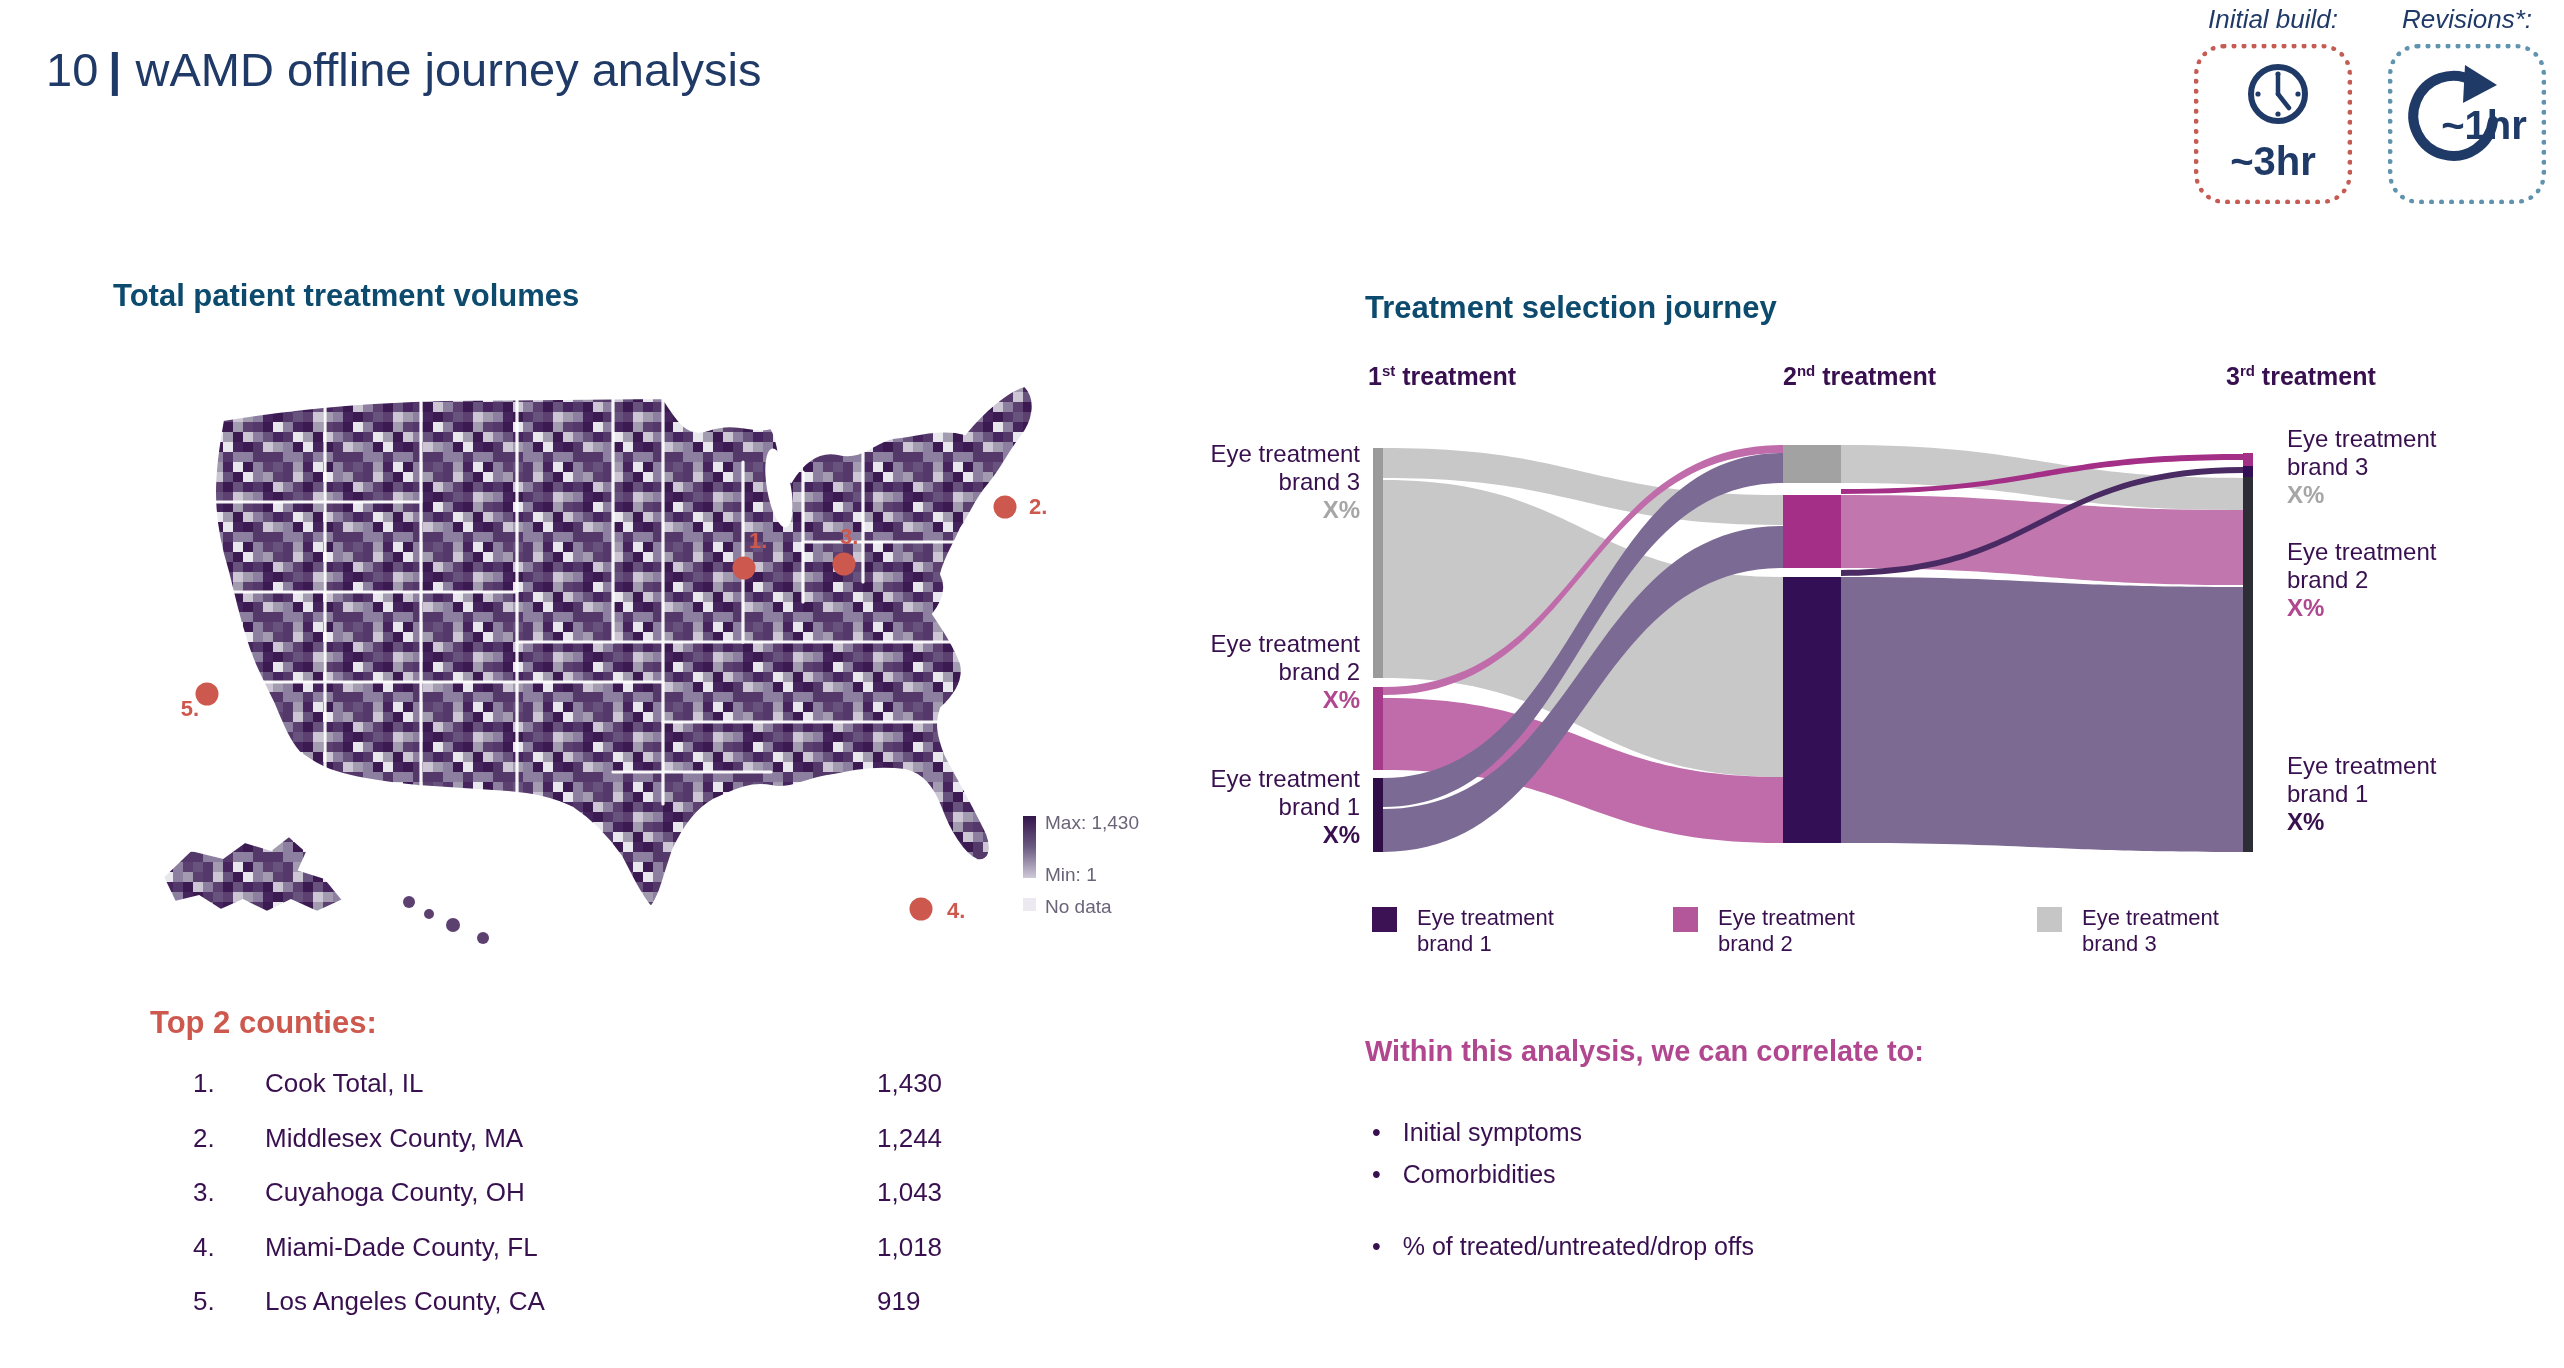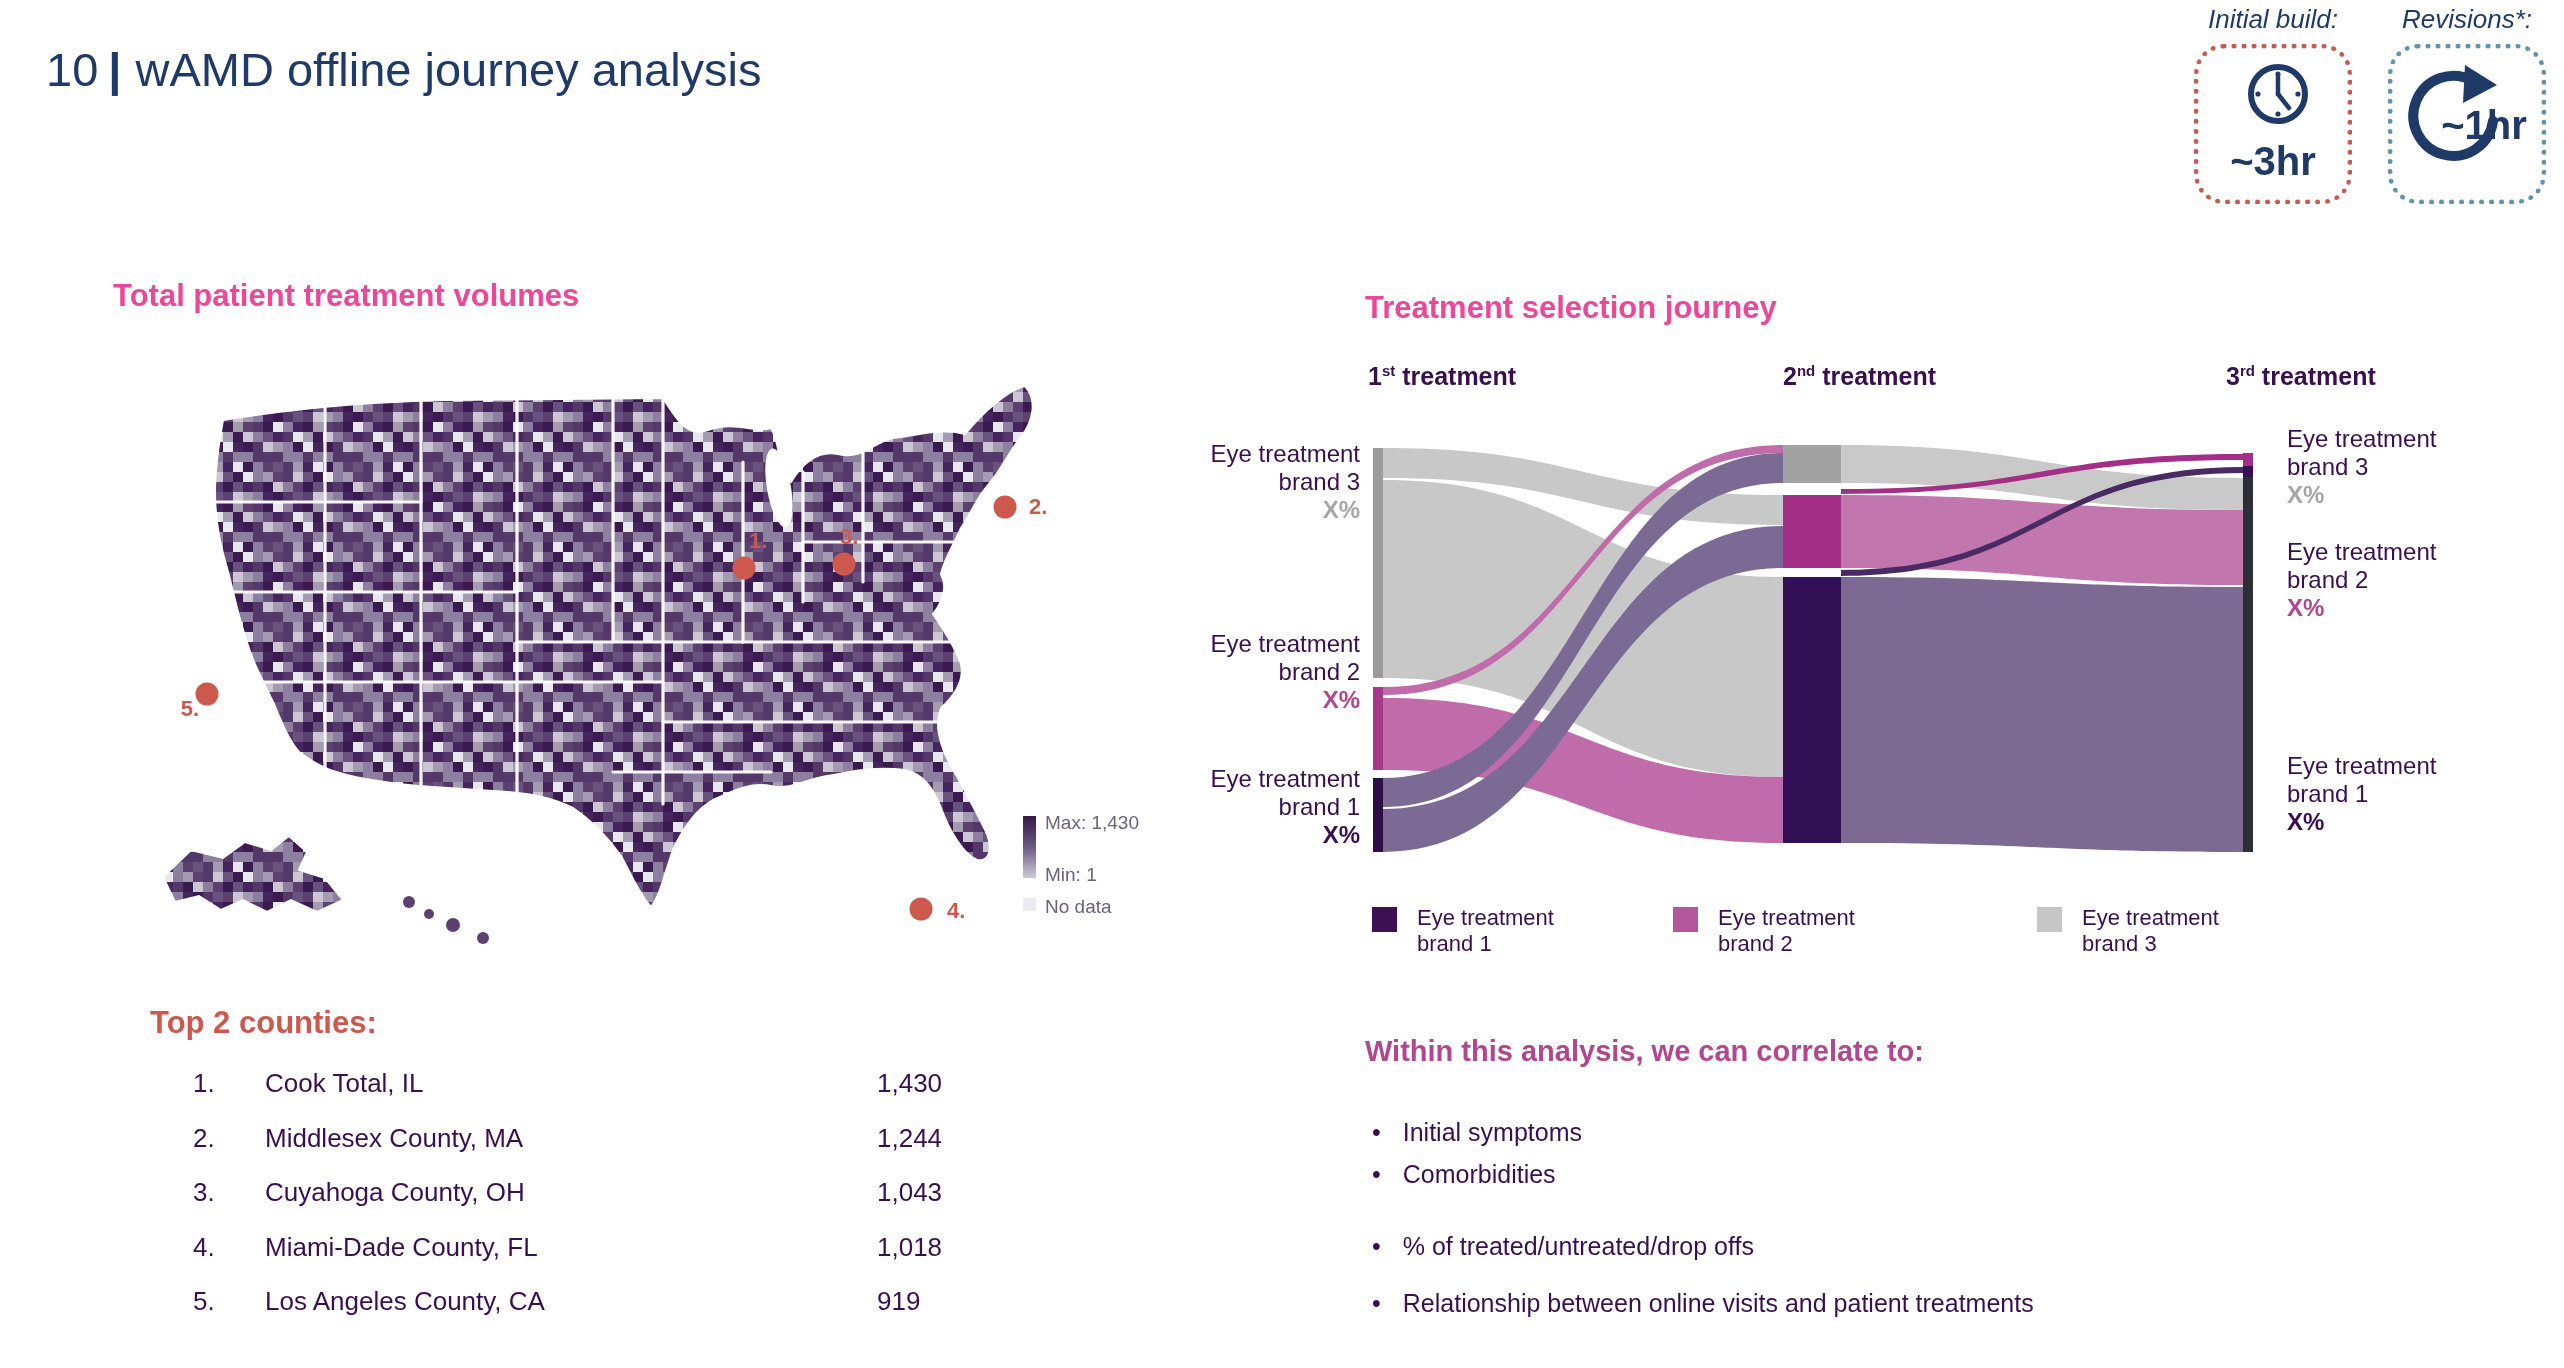--- a/index.html
+++ b/index.html
@@ -7,21 +7,21 @@
        font-family:"Liberation Sans", sans-serif;-webkit-font-smoothing:antialiased;}
   .abs{position:absolute;}
   
   .slide-title{left:46px;top:42px;font-size:47px;color:#203a68;white-space:nowrap;}
   .slide-title .num{font-weight:normal;}
   .slide-title .bar{font-weight:bold;padding:0 14px 0 10px;}
   .timebox-label{font-size:26px;font-style:italic;color:#203a68;width:170px;text-align:center;}
   .timebox{width:158px;height:160px;border:5px dotted;border-radius:30px;box-sizing:border-box;text-align:center;}
   .timebox .t{font-size:40px;font-weight:bold;color:#203a68;line-height:1;}
   
-  .sec-title{font-size:31px;font-weight:bold;color:#ec4899;white-space:nowrap;}
+  .sec-title{font-size:31px;font-weight:bold;color:#0c4a6e;white-space:nowrap;}
   .map-legend{font-size:19px;color:#6b6478;}
   .map-legend .grad{position:absolute;left:0;top:4px;width:13px;height:62px;
       background:linear-gradient(#35164b,#6a5a80,#cfc9d8);}
   .map-legend .nd{position:absolute;left:0;top:86px;width:13px;height:13px;background:#ece9f0;}
   .map-legend .lmax{position:absolute;left:22px;top:0;}
   .map-legend .lmin{position:absolute;left:22px;top:52px;}
   .map-legend .lnd{position:absolute;left:22px;top:84px;}
   .top5-title{font-size:31px;font-weight:bold;color:#cd584d;}
   .top5-row{position:absolute;font-size:26px;color:#39104f;white-space:nowrap;}
   .top5-row .rank{position:absolute;left:0;}
@@ -341,14 +341,13 @@
       <div>Eye treatment</div>
       <div>brand 3</div>
     </div>
 </div>
 
 <div class="abs correlate-title" style="left:1365px;top:1035px;">Within this analysis, we can correlate to:</div>
 <div id="correlate-bullets" class="abs" style="left:1372px;top:1118px;width:1100px;height:240px;">
     <div class="bullet-row" style="top: 0px;"><span class="dot">•</span><span>Initial symptoms</span></div>
     <div class="bullet-row" style="top: 42px;"><span class="dot">•</span><span>Comorbidities</span></div>
     <div class="bullet-row" style="top: 114px;"><span class="dot">•</span><span>% of treated/untreated/drop offs</span></div>
-    <div class="bullet-row" style="top: 171px;"><span class="dot">•</span><span>Relationship between online visits and patient treatments</span></div>
   </div>
 
 </body></html>

